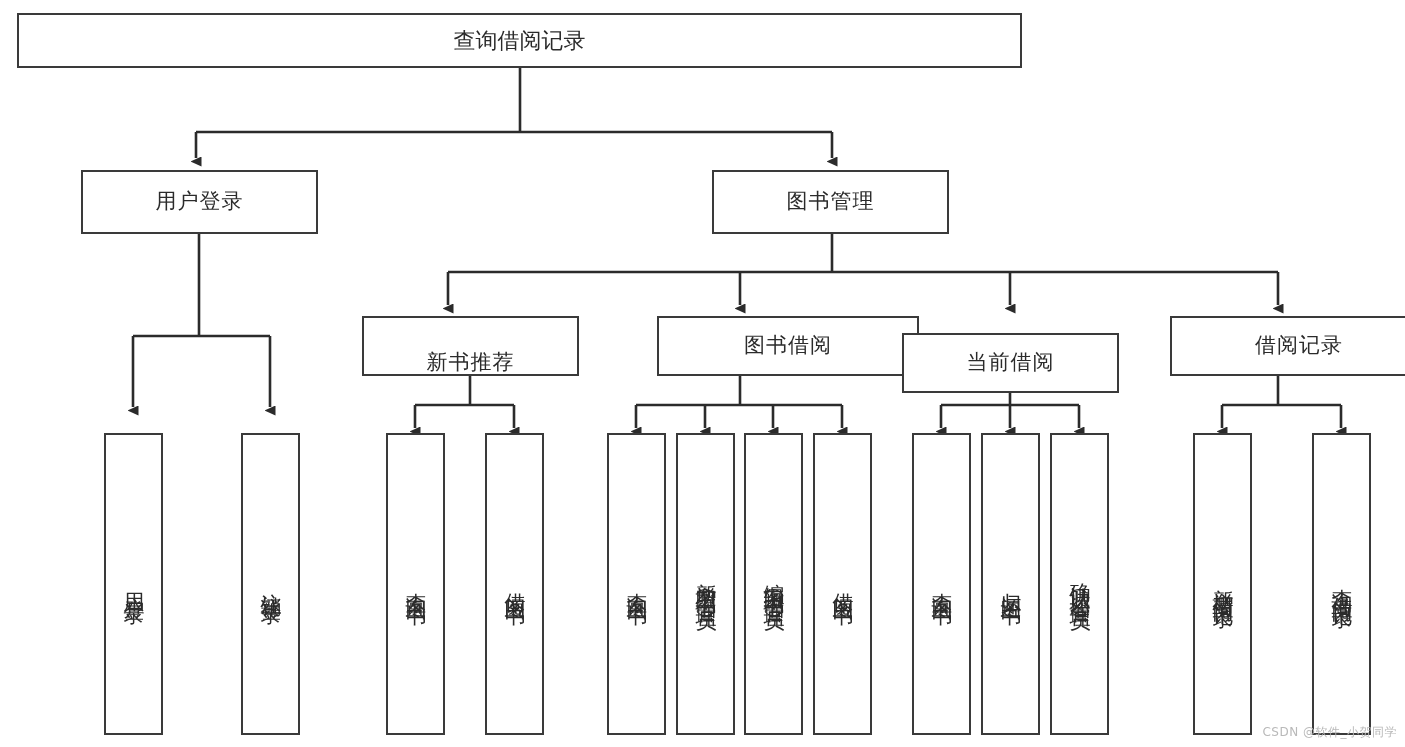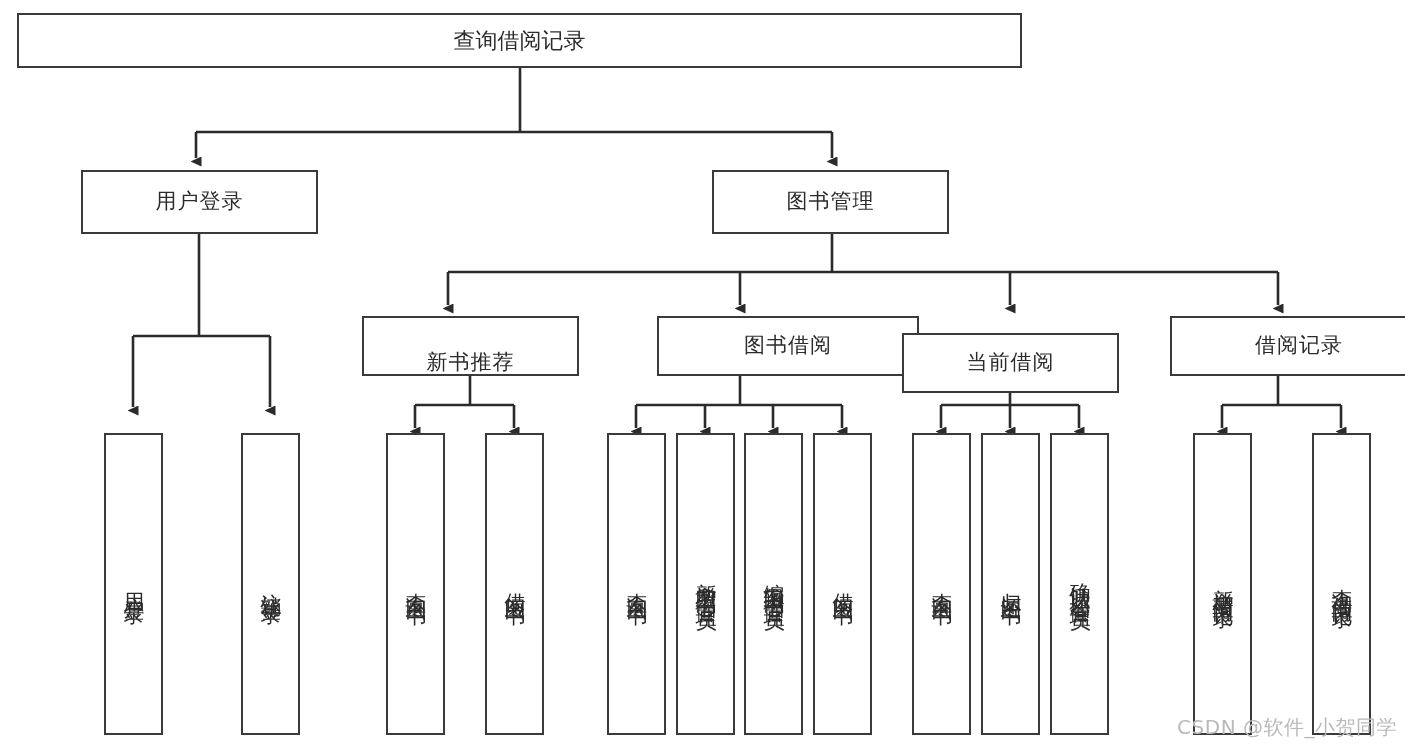--- a/index.html
+++ b/index.html
@@ -59,21 +59,21 @@
     white-space: nowrap;
   }
   .htext {
     display: block;
     white-space: nowrap;
   }
   #watermark {
     position: absolute;
     right: 8px;
     bottom: 6px;
-    font-size: 20px;
+    font-size: 12px;
     color: #b9b9b9;
     letter-spacing: 0.5px;
     white-space: nowrap;
     font-family: "DejaVu Sans", "Liberation Sans", sans-serif;
     margin-left: 24px;
   }
 </style>
 </head>
 <body>
 

